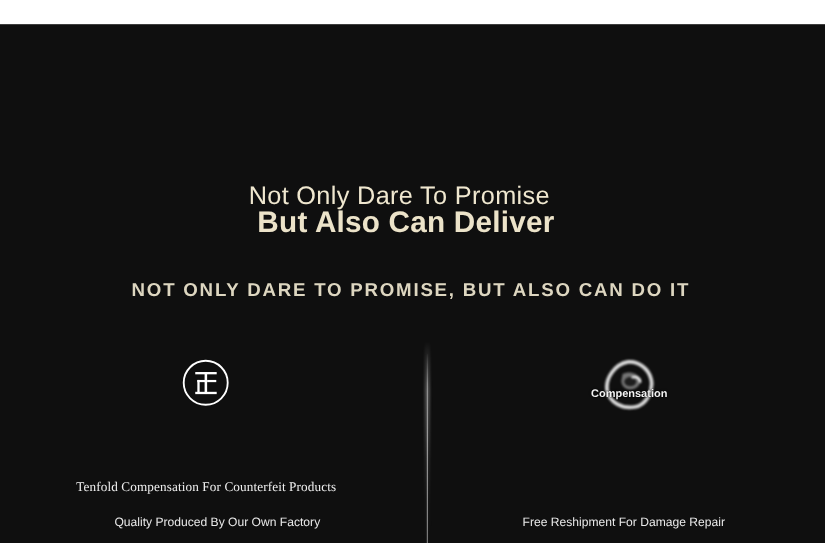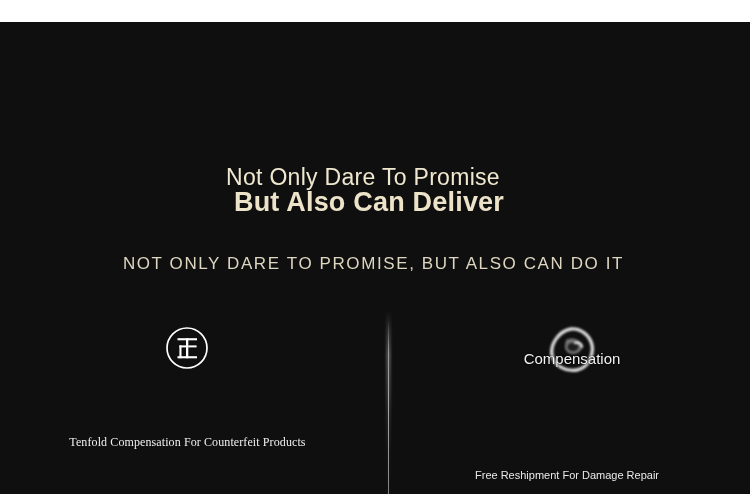--- a/index.html
+++ b/index.html
@@ -82,21 +82,21 @@
   }
 
   .headline-3 {
     position: absolute;
     left: 0;
     top: 230px;
     width: 750px;
     text-align: center;
     color: #ddd6c0;
     font-size: 17px;
-    font-weight: 400;
+    font-weight: 700;
     letter-spacing: 1.6px;
     line-height: 24px;
     white-space: nowrap;
     text-indent: -3px;
   }
 
   
   .divider {
     position: absolute;
     left: 386px;
@@ -178,22 +178,22 @@
     height: 48px;
     filter: blur(1.1px);
   }
   .icon-comp-label {
     position: absolute;
     left: -58px;
     top: 26px;
     width: 166px;
     text-align: center;
     color: #f2f2f2;
-    font-size: 15px;
-    font-weight: 400;
+    font-size: 10px;
+    font-weight: 700;
     line-height: 13px;
     text-shadow: 0 0 2px rgba(0,0,0,0.85), 0 0 1px rgba(0,0,0,0.9);
     white-space: nowrap;
   }
 
   .feature-title {
     position: absolute;
     top: 124px;
     left: 0;
     width: 375px;
@@ -254,20 +254,21 @@
               <rect x="14.4" y="19.4" width="8.9" height="2.0" fill="#ffffff"></rect>
               <rect x="23.3" y="19.4" width="8.3" height="2.0" fill="#ffffff"></rect>
               <rect x="14.4" y="19.4" width="2.1" height="12.8" fill="#ffffff"></rect>
               <rect x="12.5" y="30.2" width="19.5" height="2.1" fill="#ffffff"></rect>
             </svg>
           </div>
         </div>
 
         <div class="feature-title">Tenfold Compensation For Counterfeit Products</div>
 
+        <div class="feature-sub">Quality Produced By Our Own Factory</div>
       </div>
 
       <div class="feature right">
 
         <div class="feature-icon-wrap">
           <div class="icon-compensation">
             <svg class="icon-comp-blob" width="50" height="48" viewBox="0 0 50 48" aria-hidden="true">
               <path d="M24 3 C33 2 43 9 45 19 C47 29 41 42 30 44 C19 46 7 40 5 29 C3 18 12 5 24 3 Z" fill="none" stroke="#dcdcdc" stroke-width="3.4" stroke-linejoin="round"></path>
               <path d="M19 14 C25 11 33 13 35 19 C36 24 31 28 26 28 C21 28 17 24 18 19 Z" fill="#c9c9c9" opacity="0.55"></path>
               <ellipse cx="26" cy="21" rx="5.5" ry="4.2" fill="#0f0f0f" opacity="0.85"></ellipse>

